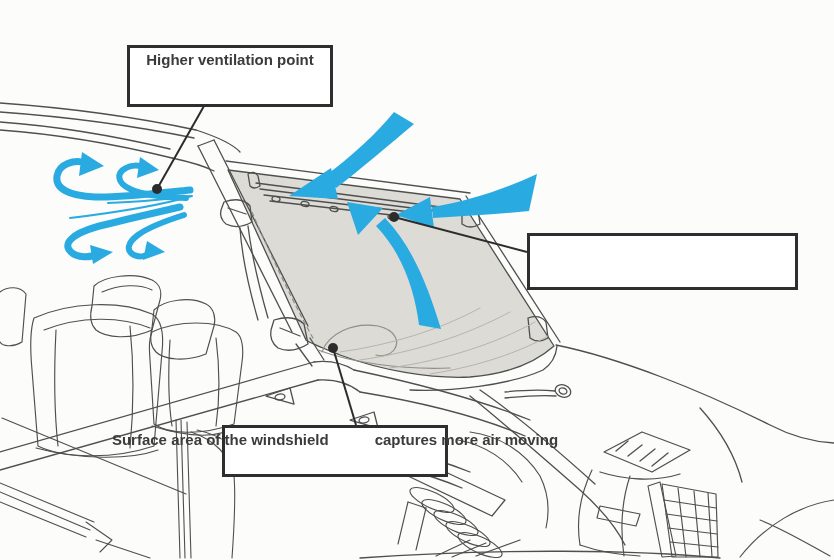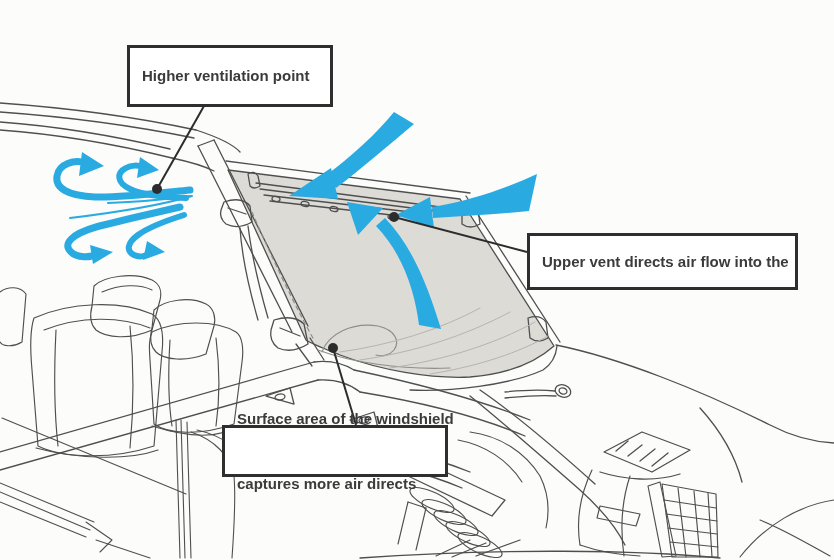--- a/index.html
+++ b/index.html
@@ -5,21 +5,21 @@
   html,body{margin:0;padding:0;}
   body{font-family:"Liberation Sans",sans-serif;background:#e9e9e9;}
   .stage{
     position:relative;width:834px;height:560px;margin:0 auto;
     background:#fcfcfb;overflow:hidden;
   }
   .stage svg{position:absolute;left:0;top:0;}
   .callout{
     position:absolute;background:#ffffff;border:3px solid #2e2e2e;
     color:#3b3b3b;font-weight:bold;font-size:15px;line-height:1.27;
-    display:flex;flex-direction:column;justify-content:center;
+    display:flex;flex-direction:row;justify-content:center;
     padding:2px 12px;box-sizing:border-box;letter-spacing:0;
   }
   .callout .cline{white-space:nowrap;}
   .callout-1{left:127px;top:45px;width:206px;height:62px;}
   .callout-2{left:527px;top:233px;width:271px;height:57px;}
   .callout-3{left:222px;top:425px;width:226px;height:52px;gap:46px;}
 </style>
 </head>
 <body>
 
@@ -226,21 +226,20 @@
     <path d="M333,348 L356,425"></path>
     <circle cx="333" cy="348" r="5" stroke="none"></circle>
   </g>
 </svg>
 
   <div class="callout callout-1">
     <div class="cline">Higher ventilation point</div>
   </div>
 
   <div class="callout callout-2">
-    <div class="cline">Upper vent directs air flow into the</div>
   </div>
 
   <div class="callout callout-3">
     <div class="cline">Surface area of the windshield</div>
-    <div class="cline">captures more air directs</div>
+    <div class="cline">captures more air moving</div>
   </div>
 
 </div>
 
 </body></html>

